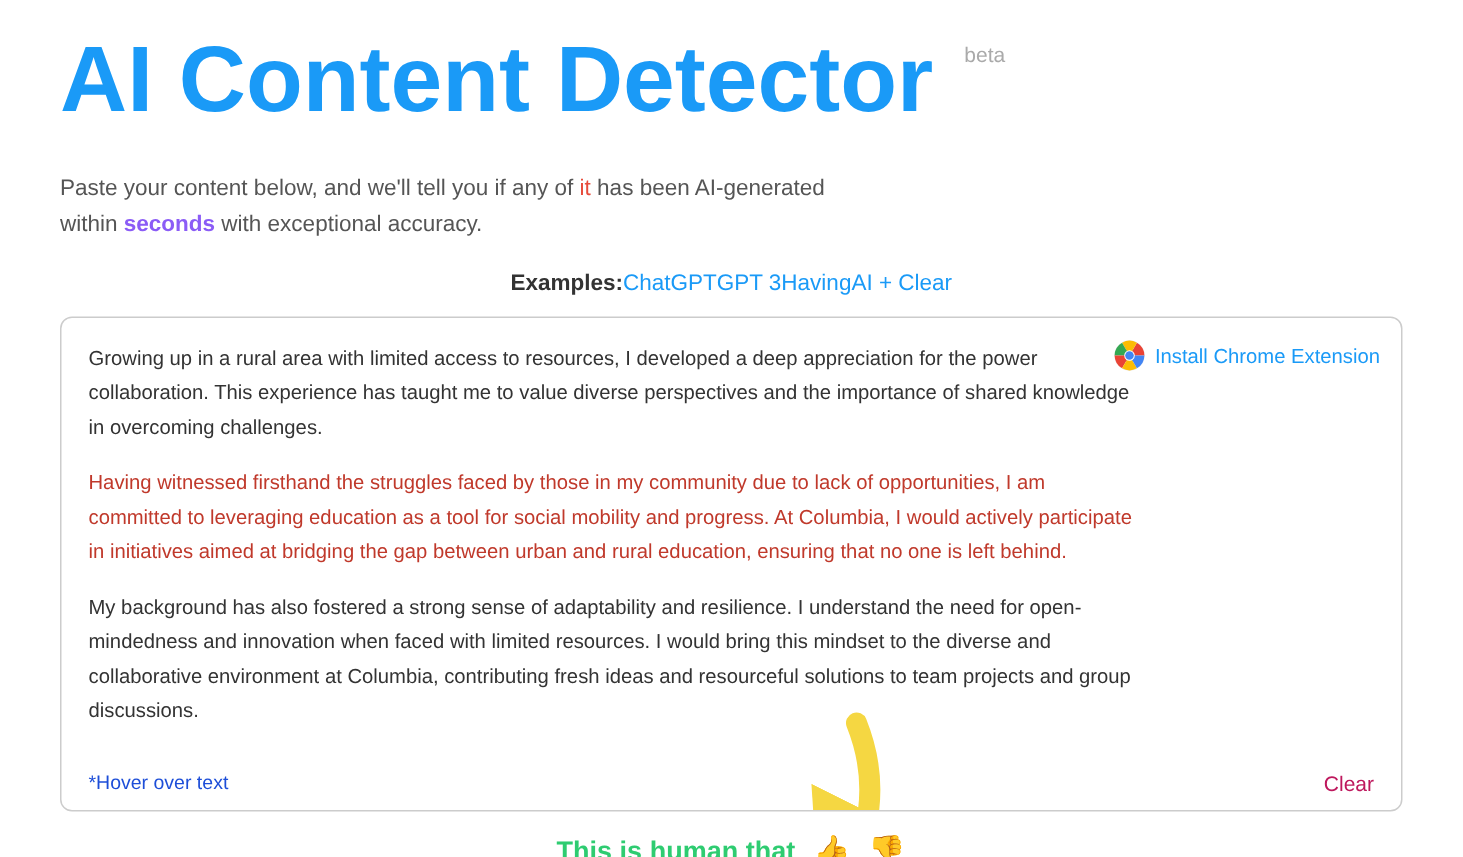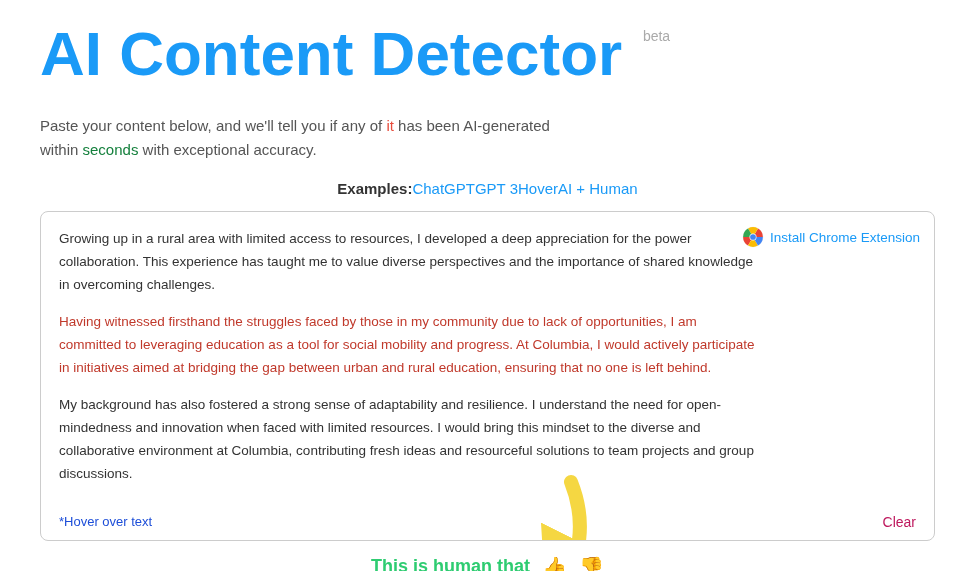--- a/index.html
+++ b/index.html
@@ -38,21 +38,21 @@
       color: #aaa;
       font-weight: 400;
     }
     .subtitle {
       font-size: 15px;
       color: #555;
       margin-top: 26px;
       line-height: 1.6;
     }
     .subtitle .highlight-red { color: #e74c3c; }
-    .subtitle .highlight-blue { color: #15803d; }
+    .subtitle .highlight-blue { color: #8b5cf6; font-weight: bold; }
     .examples-row {
       display: flex;
       align-items: center;
       justify-content: center;
       margin: 18px 0 14px;
     }
     .examples-label {
       font-size: 15px;
       font-weight: 600;
       color: #333;
@@ -164,22 +164,22 @@
     <p class="subtitle">
       Paste your content below, and we'll tell you if any of <span class="highlight-red">it</span> has been AI-generated<br>
       within <span class="highlight-blue">seconds</span> with exceptional accuracy.
     </p>
   </div>
 
   <div class="examples-row">
     <span class="examples-label">Examples:</span>
     <a class="example-link">ChatGPT</a>
     <a class="example-link">GPT 3</a>
-    <a class="example-link">Hover</a>
-    <a class="example-link">AI + Human</a>
+    <a class="example-link">Having</a>
+    <a class="example-link">AI + Clear</a>
   </div>
 
   <div class="content-box">
 
     <div class="chrome-ext-banner">
 
       <svg class="chrome-icon" viewBox="0 0 100 100" xmlns="http://www.w3.org/2000/svg">
         <circle cx="50" cy="50" r="45" fill="#fff" stroke="#ddd" stroke-width="2"></circle>
         <circle cx="50" cy="50" r="18" fill="#4285F4"></circle>
         <path d="M50 50 L95 50 A45 45 0 0 0 72.5 11.3 Z" fill="#EA4335"></path>

